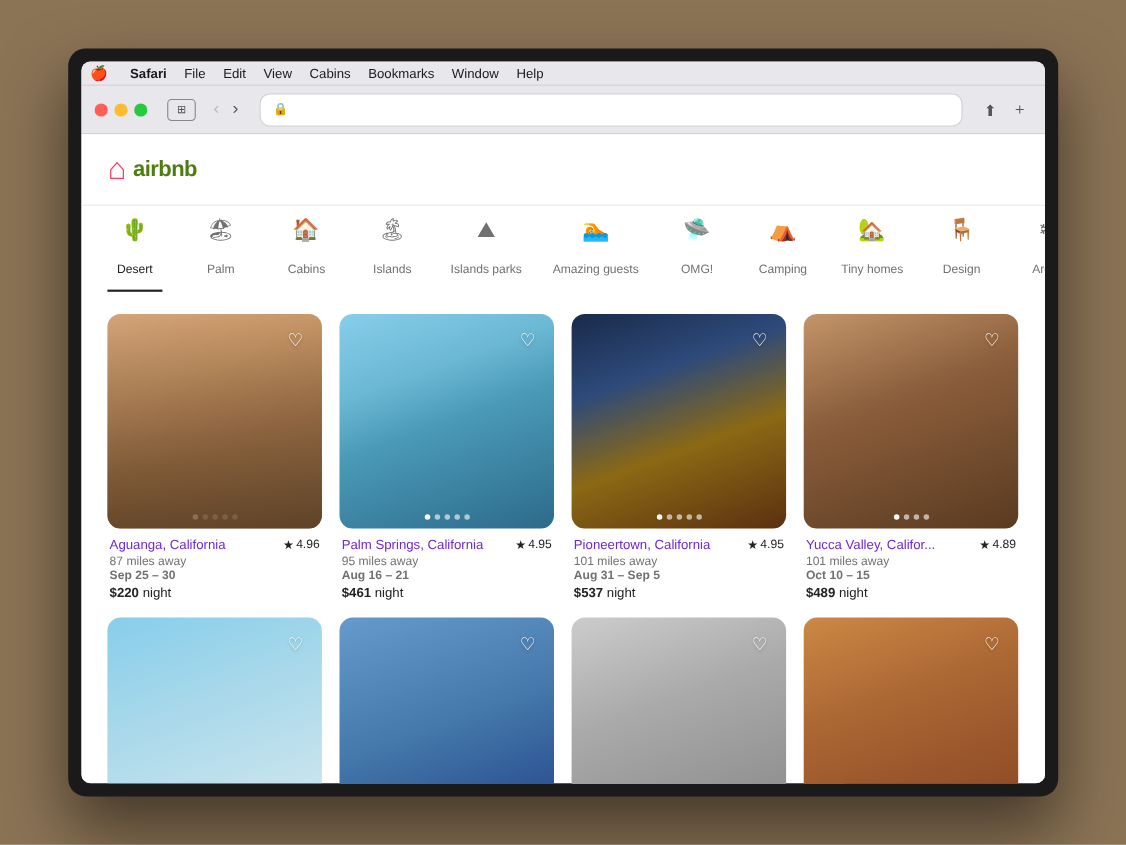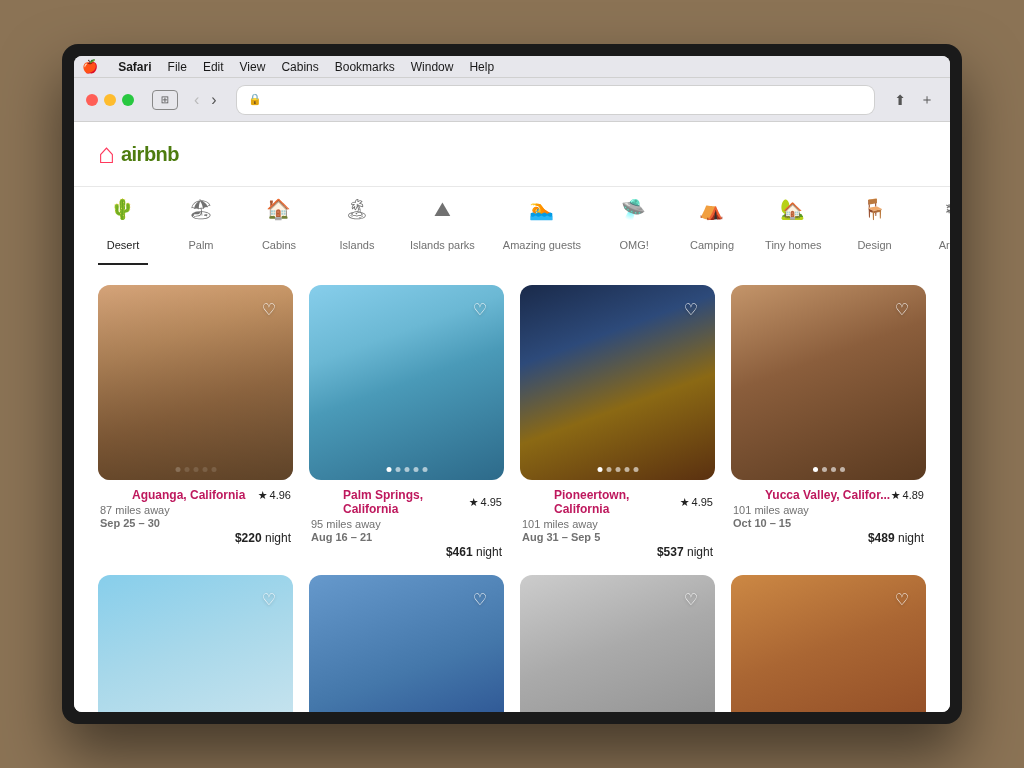--- a/index.html
+++ b/index.html
@@ -345,23 +345,22 @@
 
     .listing-location-row {
       display: flex;
       justify-content: space-between;
       align-items: center;
       margin-bottom: 2px;
     }
 
     .listing-location {
       font-size: 12px;
-      font-weight: 700;
-      color: #be185d;
-      margin-left: 32px;
+      font-weight: 400;
+      color: #6d28d9;
     }
 
     .listing-rating {
       display: flex;
       align-items: center;
       gap: 2px;
       font-size: 11px;
       color: #222;
     }
 
@@ -374,21 +373,20 @@
     .listing-dates {
       font-size: 11px;
       color: #717171;
       margin-bottom: 2px;
       font-weight: bold;
     }
 
     .listing-price {
       font-size: 12px;
       color: #222;
-      text-align: right;
     }
 
     .listing-price strong { font-weight: 600; }
 
     
     .img-aguanga {
       background: linear-gradient(160deg, #e8b89a 0%, #c4956a 30%, #8B5E3C 60%, #4a3728 100%);
       position: relative;
     }
 

